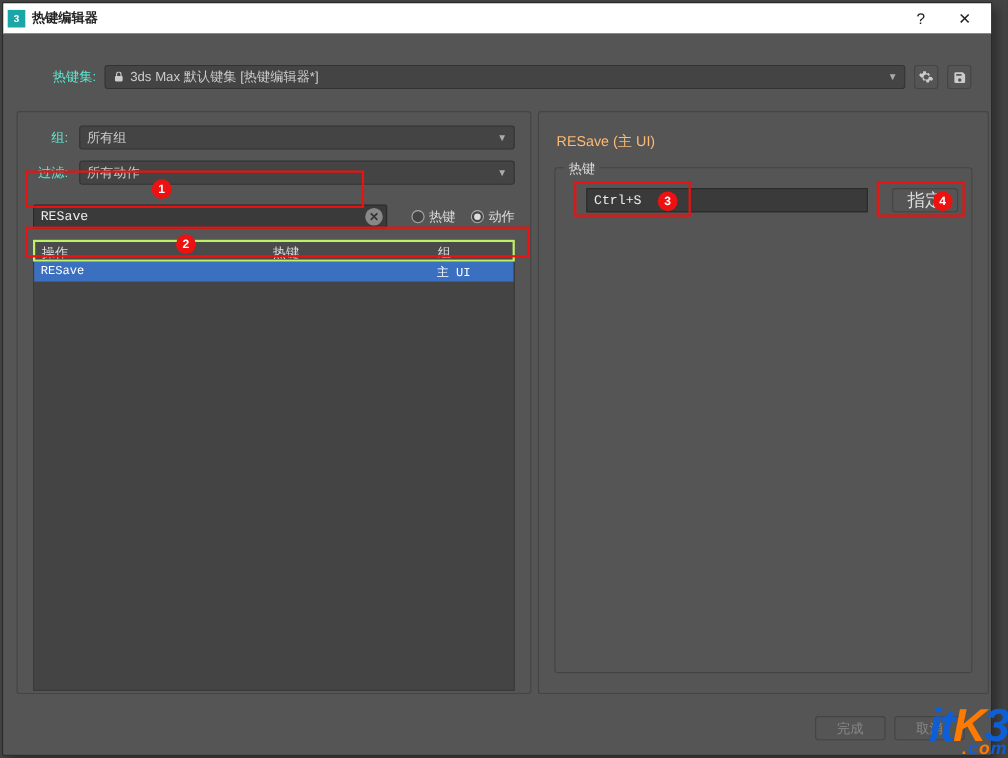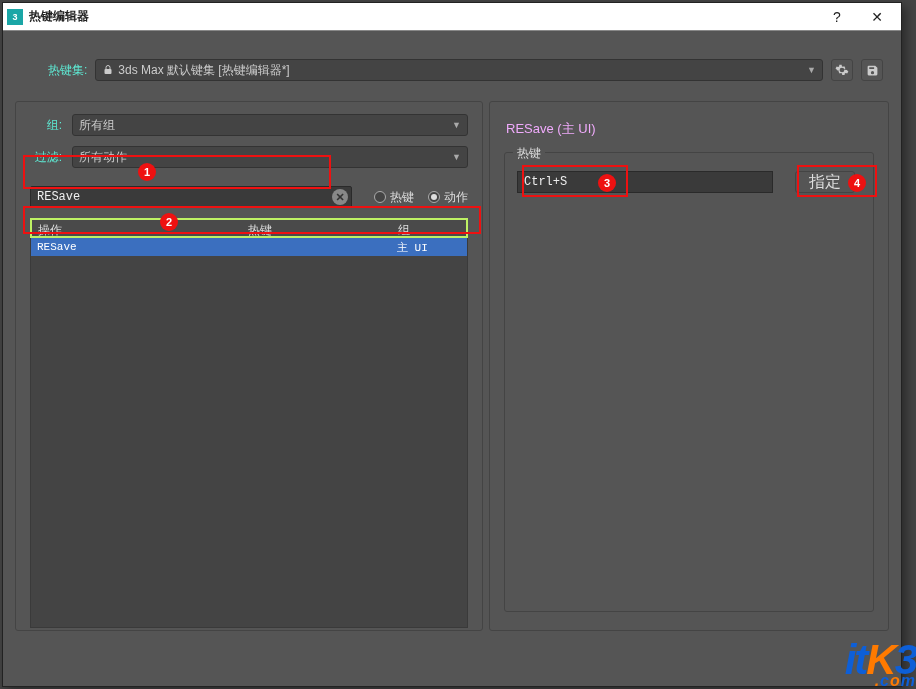--- a/index.html
+++ b/index.html
@@ -52,29 +52,29 @@
   .radio { width:12px;height:12px;border-radius:50%;border:1px solid #aaa;background:#444;display:inline-flex;align-items:center;justify-content:center;}
   .radio.checked::after{content:"";width:6px;height:6px;border-radius:50%;background:#ddd;}
 
   .table-head { display:flex; height:20px; background:#4a4a4a; border:2px solid #bef264; margin-top:8px; color:#ddd; font-size:12px;}
   .table-head div, .table-row div { padding:2px 6px; }
   .col-op{flex:0 0 210px;} .col-hk{flex:0 0 150px;} .col-grp{flex:1;}
   .table-body { height:390px; background:#444; border:1px solid #3a3a3a; border-top:none; overflow:auto;}
   .table-row { display:flex; height:18px; font-family:"Courier New",monospace; font-size:11px; align-items:center;}
   .table-row.selected { background:#3b6fbf; color:#fff;}
 
-  .right-title { color:#f0abfc; font-size:13px; margin:6px 0 14px 2px;}
+  .right-title { color:#fdba74; font-size:13px; margin:6px 0 14px 2px;}
   .fieldset { border:1px solid #444; border-radius:3px; padding:18px 12px 14px; position:relative;}
   .fieldset .legend { position:absolute; top:-8px; left:8px; background:#555; padding:0 4px; font-size:12px; color:#ddd;}
   .hk-input {
     height:22px; background:#3a3a3a; border:1px solid #2a2a2a; color:#eee;
     padding:0 6px; font-family:"Courier New",monospace; font-size:12px; width:256px;
   }
   .assign-btn { width:60px; height:22px; margin-left:22px; background:#555; border:1px solid #444; border-radius:3px; color:#ddd; font-size:16px; display:inline-flex; align-items:center; justify-content:center;}
-  .hk-row{display:flex;align-items:flex-start;}
+  .hk-row{display:flex;align-items:flex-start;margin-left:16px;}
 
   .footer { position:absolute; left:0; right:0; bottom:0; height:48px; display:flex; align-items:center; justify-content:flex-end; padding:0 24px; gap:8px;}
   .btn { width:64px; height:22px; background:#555; border:1px solid #444; border-radius:3px; color:#888; display:flex;align-items:center;justify-content:center; font-size:12px;}
 
   
   .callout { position:absolute; border:2px solid #e11; pointer-events:none;}
   .badge { position:absolute; width:18px; height:18px; border-radius:50%; background:#e11; color:#fff; font-size:11px; font-weight:bold; display:flex;align-items:center;justify-content:center; pointer-events:none;}
 
   
   .wm { position:absolute; right:0; bottom:0; font-family:Arial,sans-serif; font-weight:900; font-style:italic; font-size:42px; letter-spacing:-2px; pointer-events:none; line-height:1;}
@@ -172,20 +172,28 @@
           <div class="hk-row">
             <input class="hk-input" value="Ctrl+S" style="">
             <div class="assign-btn">
                 <span>指定</span>
               </div>
           </div>
         </div>
       </div>
     </div>
 
+    <div class="footer">
+      <div class="btn">
+          <span>完成</span>
+        </div>
+      <div class="btn">
+          <span>取消</span>
+        </div>
+    </div>
 
   </div>
 </div>
 
 <div class="callout" style="left:23px; top:155px; width:308px; height:34px;"></div>
 <div class="badge" style="left:138px; top:163px;">1</div>
 
 <div class="callout" style="left:23px; top:206px; width:458px; height:28px;"></div>
 <div class="badge" style="left:160px; top:213px;">2</div>
 

